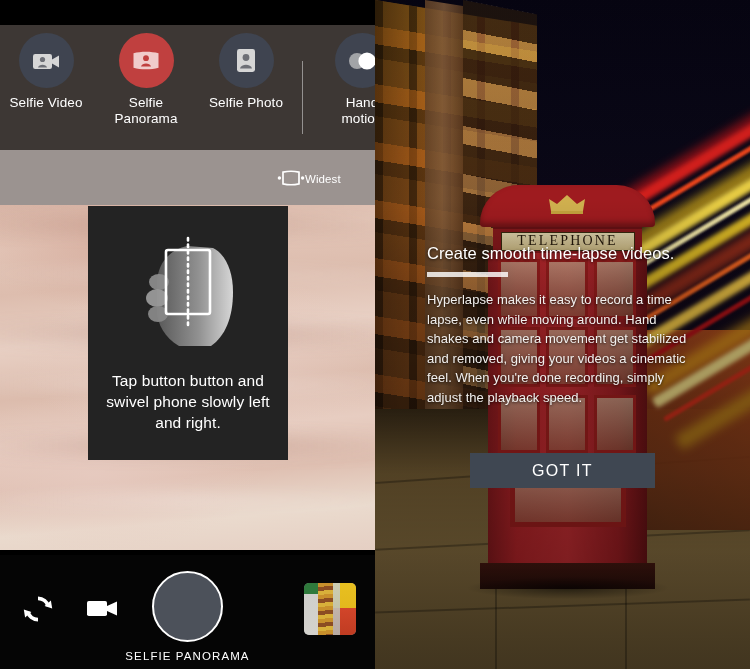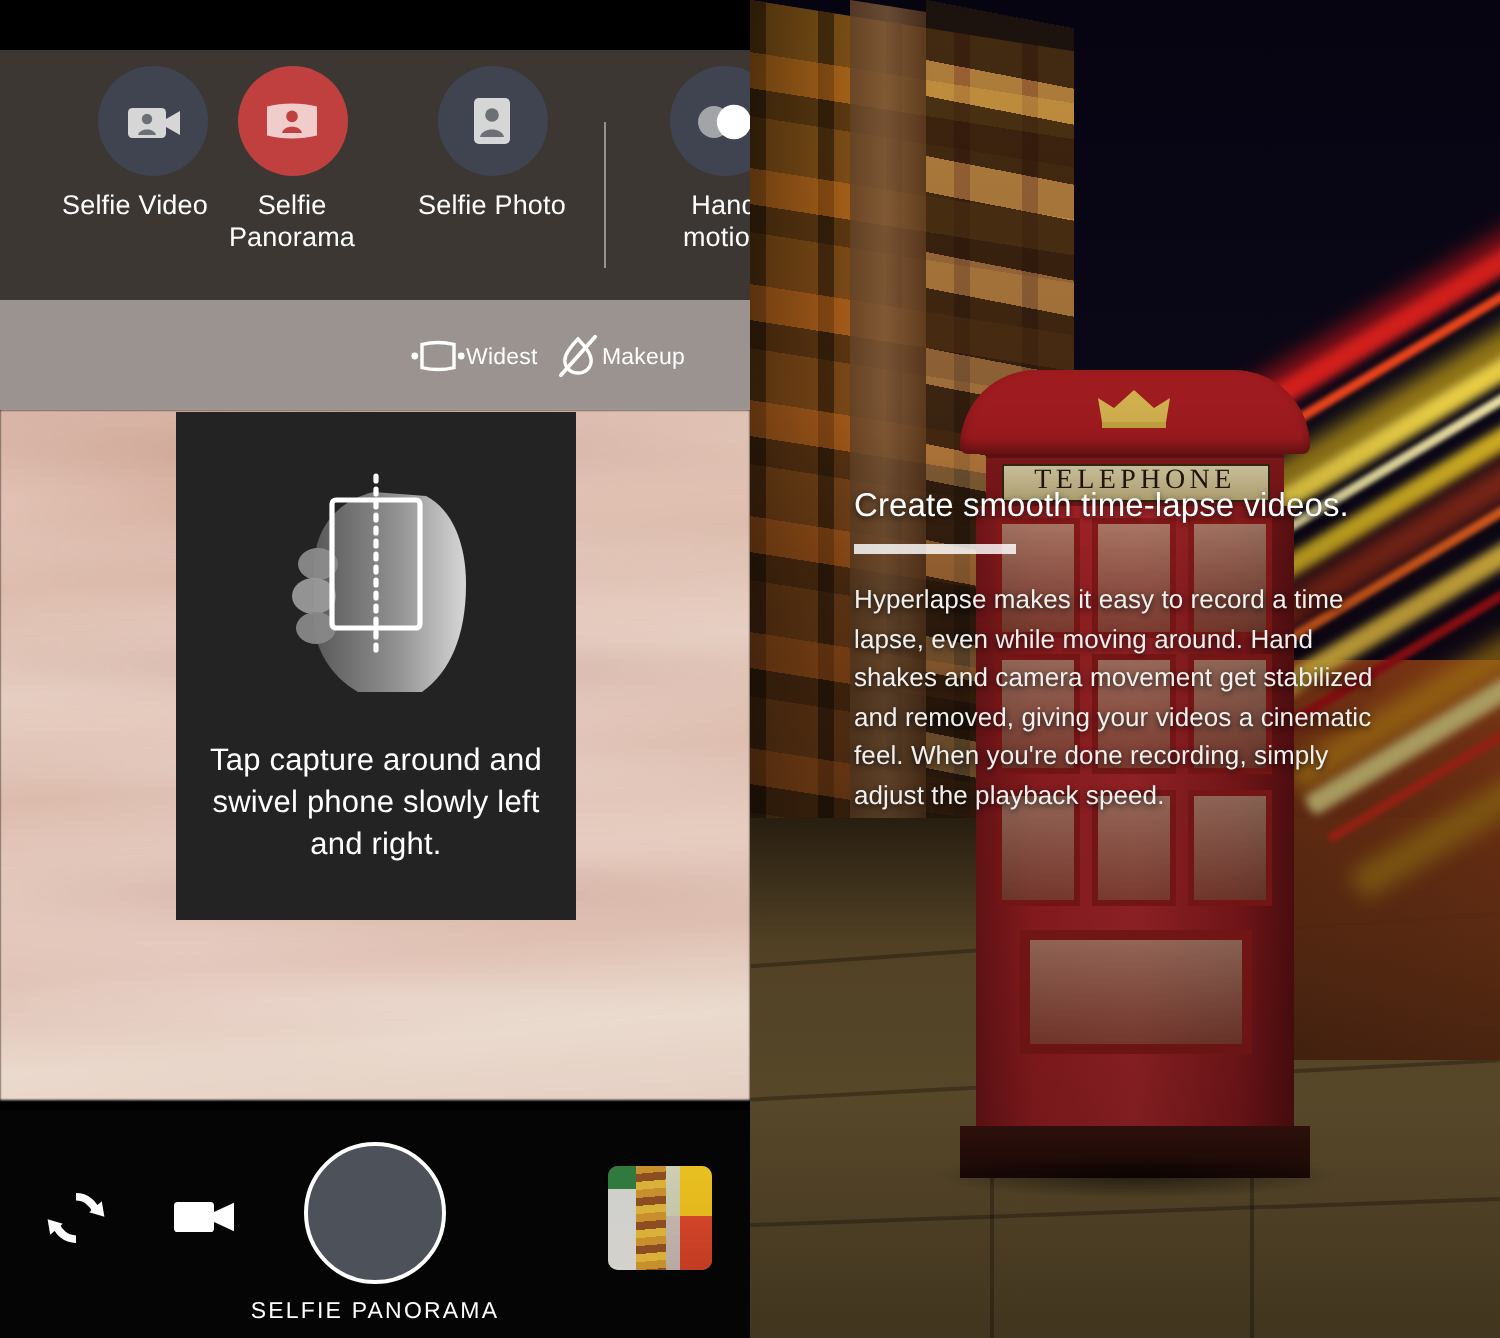--- a/index.html
+++ b/index.html
@@ -314,26 +314,26 @@
 
           <ellipse cx="46" cy="58" rx="10" ry="8" fill="#8b8b8b" opacity=".95"></ellipse>
           <ellipse cx="44" cy="74" rx="11" ry="9" fill="#9a9a9a" opacity=".95"></ellipse>
           <ellipse cx="45" cy="90" rx="10" ry="8" fill="#888" opacity=".95"></ellipse>
 
           <rect x="53" y="26" width="44" height="64" rx="2" fill="none" stroke="#ffffff" stroke-width="2.6"></rect>
 
           <line x1="75" y1="14" x2="75" y2="104" stroke="#ffffff" stroke-width="2.6" stroke-dasharray="2.5 4" stroke-linecap="round"></line>
         </svg>
       </div>
-      <div class="instruction-text">Tap capture around and swivel phone slowly left and right.</div>
+      <div class="instruction-text">Tap button button and swivel phone slowly left and right.</div>
     </div>
 
     <div id="mode-strip">
 
-      <div class="mode-item" style="left:12px;align-items:flex-end;">
+      <div class="mode-item" style="left:0px;">
         <div class="mode-circle">
           <svg width="28" height="20" viewBox="0 0 28 20">
             <rect x="1" y="3" width="19" height="15" rx="2.2" fill="#d6d6d6"></rect>
             <path d="M20 8.5 L27 4.5 L27 16.5 L20 12.5 Z" fill="#d6d6d6"></path>
             <circle cx="10.5" cy="8.5" r="2.6" fill="#6d6f76"></circle>
             <path d="M6 16.5 C6.8 12.8 14.2 12.8 15 16.5 Z" fill="#6d6f76"></path>
           </svg>
         </div>
         <div class="mode-label">Selfie Video</div>
       </div>
@@ -380,28 +380,20 @@
 
       <div class="option-item">
         <svg width="28" height="20" viewBox="0 0 28 20">
           <path d="M6 4.2 C11 3 17 3 22 4.2 L22 15.8 C17 17 11 17 6 15.8 Z" fill="none" stroke="#ffffff" stroke-width="1.7"></path>
           <circle cx="2.4" cy="10" r="1.7" fill="#ffffff"></circle>
           <circle cx="25.6" cy="10" r="1.7" fill="#ffffff"></circle>
         </svg>
         <div class="option-label">Widest</div>
       </div>
 
-      <div class="option-item">
-        <svg width="24" height="24" viewBox="0 0 24 24">
-          <path d="M12 3.5 C16.4 8 18.6 11.2 18.6 14.2 C18.6 17.8 15.7 20.5 12 20.5
-                   C8.3 20.5 5.4 17.8 5.4 14.2 C5.4 11.2 7.6 8 12 3.5 Z" fill="none" stroke="#ffffff" stroke-width="1.7"></path>
-          <line x1="3.4" y1="21.6" x2="20.6" y2="2.4" stroke="#ffffff" stroke-width="1.9" stroke-linecap="round"></line>
-        </svg>
-        <div class="option-label">Makeup</div>
-      </div>
 
     </div>
 
     <div id="bottom-bar">
 
       <div id="switch-cam-btn">
         <svg width="38" height="38" viewBox="0 0 38 38">
           <path d="M19 6.5 A12.5 12.5 0 0 1 31.2 16.2 L27.2 16.2
                    A8.7 8.7 0 0 0 19 10.3 Z" fill="#ffffff"></path>
           <path d="M31.9 10.6 L33.2 18.4 L25.6 16.1 Z" fill="#ffffff"></path>
@@ -495,15 +487,16 @@
       <div class="pb-plinth"></div>
       <div class="pb-shadow"></div>
     </div>
 
     <div class="scrim"></div>
 
     <div id="overlay-content">
       <div id="hyperlapse-headline">Create smooth time-lapse videos.</div>
       <div id="headline-rule"></div>
       <div id="hyperlapse-body">Hyperlapse makes it easy to record a time lapse, even while moving around. Hand shakes and camera movement get stabilized and removed, giving your videos a cinematic feel. When you're done recording, simply adjust the playback speed.</div>
+      <button id="got-it-button">GOT IT</button>
     </div>
   </div>
 </div>
 
 </body></html>

